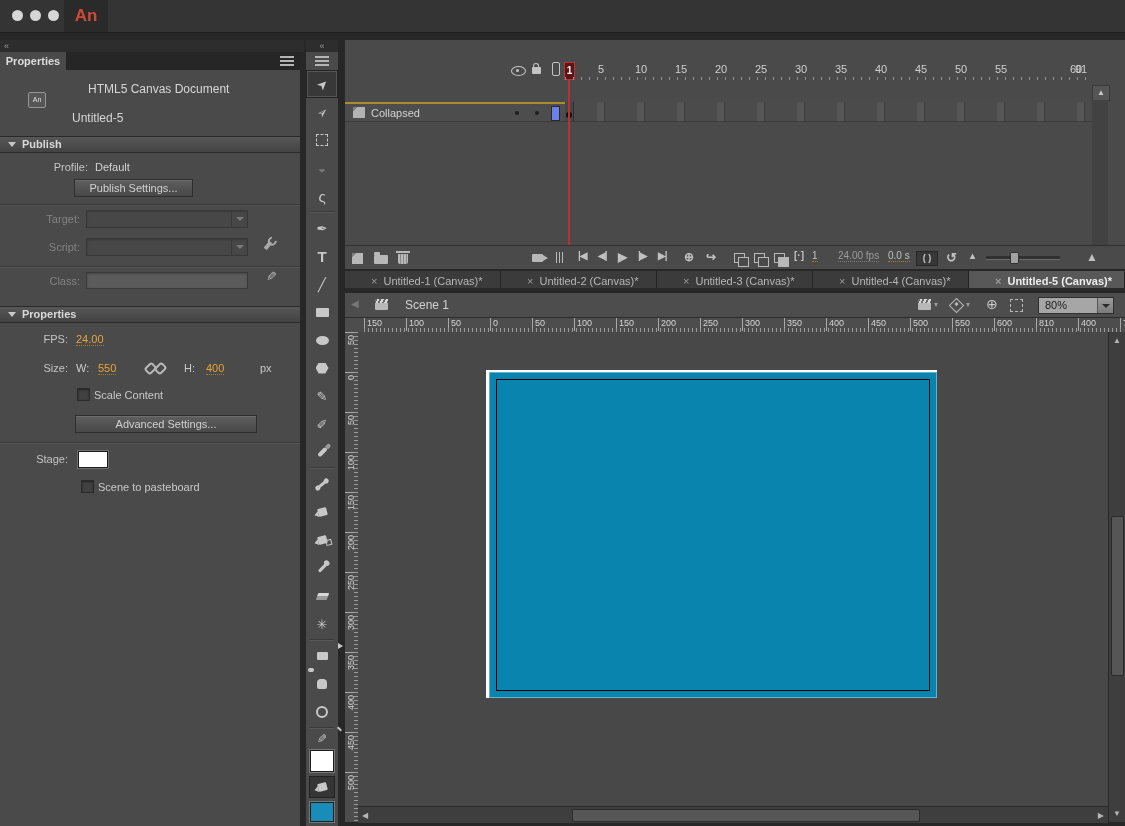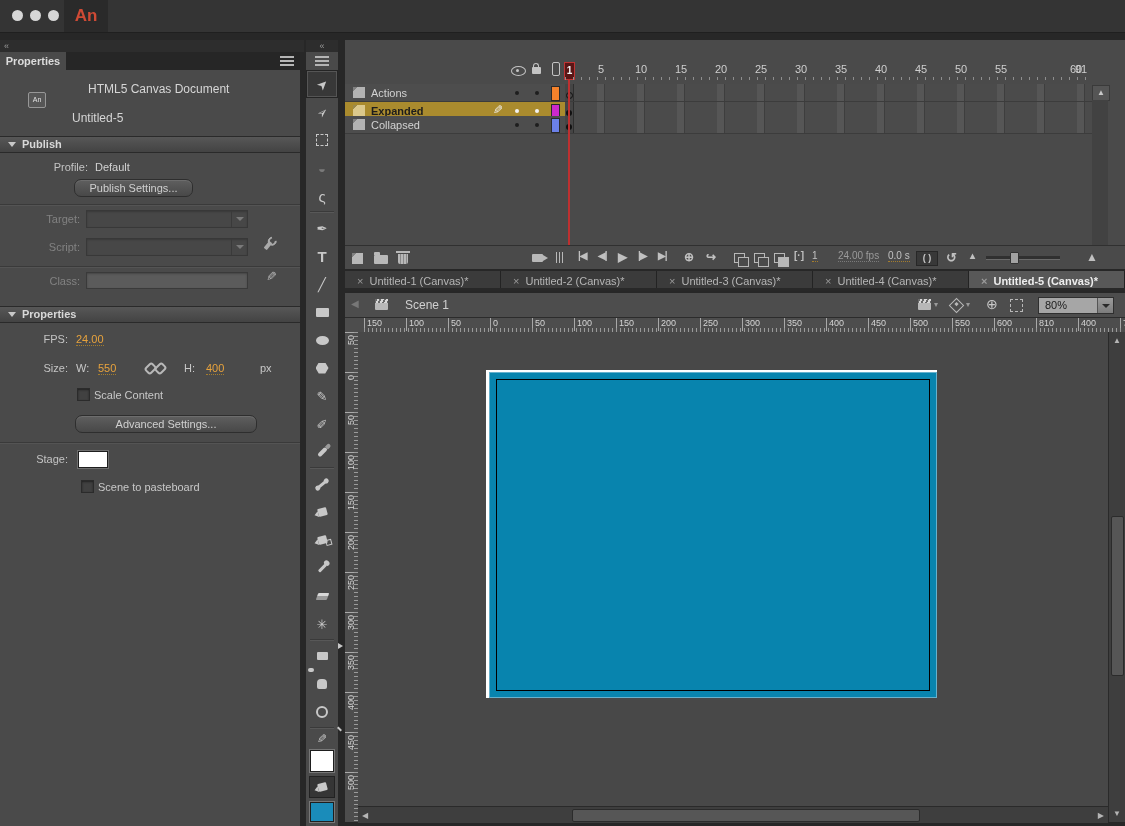--- a/index.html
+++ b/index.html
@@ -9,21 +9,21 @@
   .abs{position:absolute;}
   
   .titlebar{left:0;top:0;width:1125px;height:32px;background:#343434;border-bottom:1px solid #1f1f1f;}
   .tl-dot{width:11px;height:11px;border-radius:50%;background:#d6d6d6;display:inline-block;margin-right:7px;}
   .traffic{left:12px;top:10px;}
   .logo-tile{left:64px;top:0;width:44px;height:32px;background:#2a2a2a;text-align:center;line-height:32px;
              color:#cf4a35;font-weight:bold;font-size:17px;}
   
   .strip{background:#2d2d2d;color:#9a9a9a;font-size:9px;}
   .hamburger{width:14px;height:10px;background:linear-gradient(to bottom,#b5b5b5 0 2px,transparent 2px 4px,#b5b5b5 4px 6px,transparent 6px 8px,#b5b5b5 8px 10px);}
-  .btn{background:linear-gradient(#5f5f5f,#484848);border:1px solid #2e2e2e;border-radius:7px;color:#d0d0d0;
+  .btn{background:linear-gradient(#5f5f5f,#484848);border:1px solid #2e2e2e;border-radius:0;color:#d0d0d0;
        text-align:center;box-shadow:inset 0 1px 0 #6d6d6d;}
   .lbl{color:#c4c4c4;text-align:right;}
   .dim{color:#828282;}
   .hot{color:#e8a33d;border-bottom:1px dotted #a57d2c;cursor:pointer;}
   .sechdr{left:0;width:300px;height:15px;background:linear-gradient(#575757,#434343);
           border-top:1px solid #2a2a2a;border-bottom:1px solid #2a2a2a;line-height:15px;font-weight:bold;color:#d8d8d8;}
   .tri-down{display:inline-block;width:0;height:0;border-left:4px solid transparent;border-right:4px solid transparent;border-top:5px solid #c8c8c8;margin:0 6px 1px 8px;}
   .divider{left:0;width:300px;height:1px;background:#3a3a3a;border-bottom:1px solid #545454;}
   .checkbox{width:11px;height:11px;background:#414141;border:1px solid #2b2b2b;box-shadow:inset 0 1px 2px #222;}
   .ddbox{background:#474747;border:1px solid #383838;box-shadow:inset 0 1px 2px #3a3a3a;}
@@ -116,21 +116,21 @@
   .dblsq::after{content:"";position:absolute;left:3px;top:3px;width:9px;height:8px;border:1px solid #b8b8b8;background:#4a4a4a;}
   .dblsq.fill2::after{background:#b8b8b8;}
   .togglebox{width:20px;height:13px;background:#383838;border:1px solid #272727;color:#c8c8c8;text-align:center;line-height:13px;font-size:9px;}
   .slider-track{width:74px;height:3px;background:#303030;border-bottom:1px solid #6a6a6a;margin-top:6px;}
   .slider-thumb{position:absolute;left:24px;top:-4px;width:7px;height:10px;background:#a2a2a2;border:1px solid #333;border-radius:1px;}
   .sb-upbox{position:absolute;left:747px;top:45px;width:16px;height:14px;background:#555;border:1px solid #3a3a3a;color:#c8c8c8;font-size:8px;text-align:center;line-height:13px;}
   .sb-track-tl{position:absolute;left:747px;top:60px;width:16px;height:145px;background:#424242;}
   
   .doc-tabs{left:345px;top:271px;width:780px;height:20px;background:#282828;display:flex;}
   .dtab{width:153px;height:17px;line-height:20px;background:#3b3b3b;border-right:1px solid #232323;color:#b5b5b5;
-        white-space:nowrap;overflow:hidden;padding-left:12px;}
+        white-space:nowrap;overflow:hidden;padding-left:26px;}
   .dtab .x{color:#9a9a9a;margin-right:6px;font-size:11px;}
   .dtab.active{background:#585858;color:#ededed;font-weight:bold;}
   
   .scene-bar{left:345px;top:293px;width:780px;height:24px;background:#4d4d4d;border-bottom:1px solid #2c2c2c;}
   .clapper{width:13px;height:11px;background:#b8b8b8;border-radius:1px;}
   .clapper::before{content:"";position:absolute;left:0;top:0;width:13px;height:4px;
      background:repeating-linear-gradient(115deg,#6a6a6a 0 2px,#d8d8d8 2px 4px);}
   .symi{width:9px;height:9px;border:1px solid #b8b8b8;transform:rotate(45deg);}
   .symi::after{content:"";position:absolute;left:2px;top:2px;width:3px;height:3px;background:#b8b8b8;}
   .dashbox{width:11px;height:11px;border:1px dashed #b8b8b8;}
@@ -329,50 +329,36 @@
     <span class="tick" style="left:456px;">30</span>
     <span class="tick" style="left:496px;">35</span>
     <span class="tick" style="left:536px;">40</span>
     <span class="tick" style="left:576px;">45</span>
     <span class="tick" style="left:616px;">50</span>
     <span class="tick" style="left:656px;">55</span>
     <span class="tick" style="left:696px;margin-left:35px;">60</span>
     <span class="tick" style="left:736px;">91</span>
     <div class="tickdots" style="left:220px;width:527px;"></div>
 
-    <div class="tl-row" style="top:44px;">
-      <div class="tl-name">
-        <span class="pagei"></span>
-        <span class="lname">Actions</span>
-        <span class="ldot" style="left:170px;"></span>
-        <span class="ldot" style="left:190px;"></span>
-        <span class="lswatch" style="background:#f5822b;"></span>
-      </div>
-      <div class="tl-frames">
-        <span class="fcell">
-            <span class="kf empty"></span>
-          </span>
-      </div>
-    </div>
     <div class="tl-row sel" style="top:62px;">
       <div class="tl-name">
         <span class="pagei"></span>
         <span class="lname">Expanded</span>
         <span class="lpencil">✎</span>
         <span class="ldot" style="left:170px;"></span>
         <span class="ldot" style="left:190px;"></span>
         <span class="lswatch" style="background:#cc29cc;"></span>
       </div>
       <div class="tl-frames">
         <span class="fcell">
             <span class="kf filled"></span>
           </span>
       </div>
     </div>
-    <div class="tl-row" style="top:76px;align-items:flex-end;">
+    <div class="tl-row" style="top:64px;align-items:flex-end;">
       <div class="tl-name">
         <span class="pagei"></span>
         <span class="lname">Collapsed</span>
         <span class="ldot" style="left:170px;"></span>
         <span class="ldot" style="left:190px;"></span>
         <span class="lswatch" style="background:#6b80e8;"></span>
       </div>
       <div class="tl-frames">
         <span class="fcell">
             <span class="kf filled"></span>

